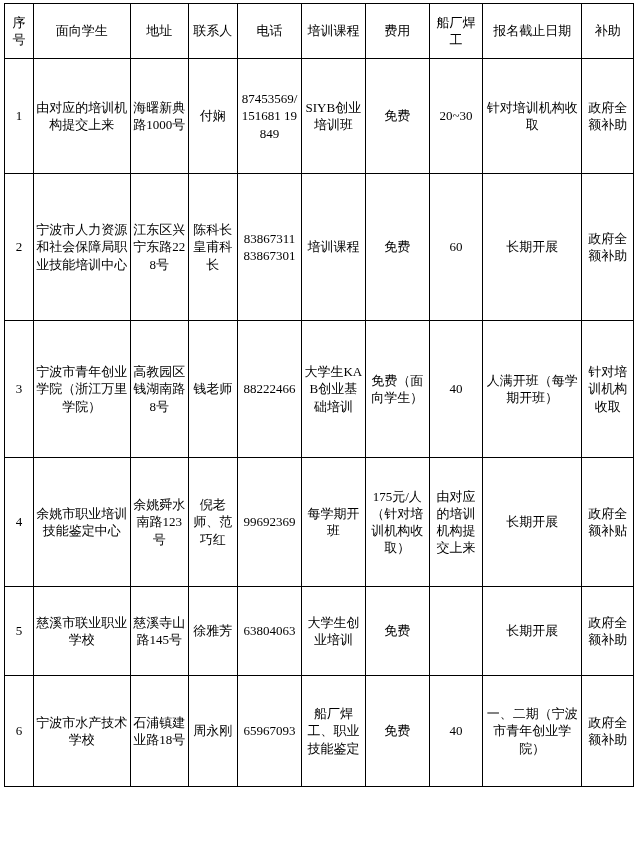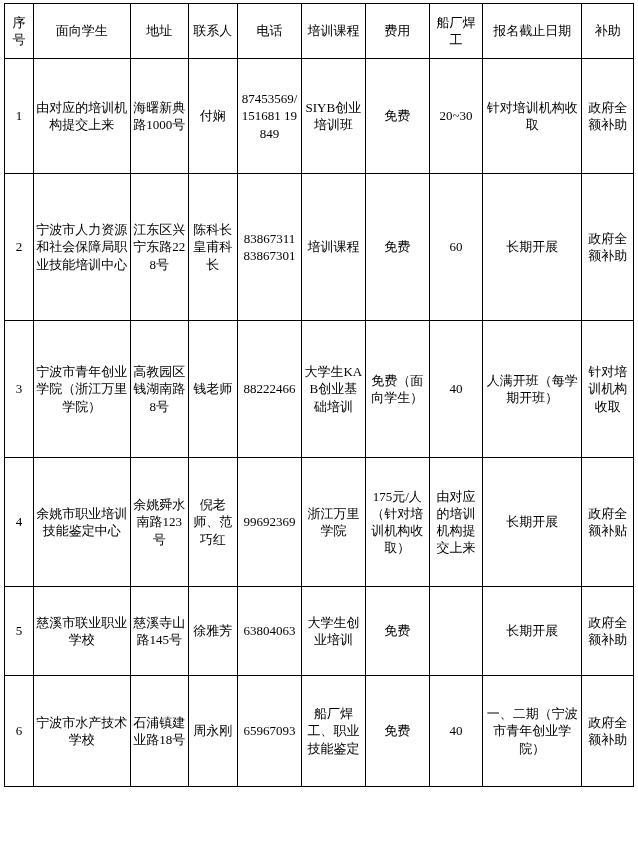--- a/index.html
+++ b/index.html
@@ -132,21 +132,21 @@
         <td>40</td>
         <td>人满开班（每学期开班）</td>
         <td>针对培训机构收取</td>
       </tr>
       <tr class="data-row r3">
         <td class="num-cell">4</td>
         <td>余姚市职业培训技能鉴定中心</td>
         <td>余姚舜水南路123号</td>
         <td>倪老师、范巧红</td>
         <td>99692369</td>
-        <td>浙江万里学院</td>
+        <td>每学期开班</td>
         <td>175元/人（针对培训机构收取）</td>
         <td>由对应的培训机构提交上来</td>
         <td>长期开展</td>
         <td>政府全额补贴</td>
       </tr>
       <tr class="data-row r4">
         <td class="num-cell">5</td>
         <td>慈溪市联业职业学校</td>
         <td>慈溪寺山路145号</td>
         <td>徐雅芳</td>

